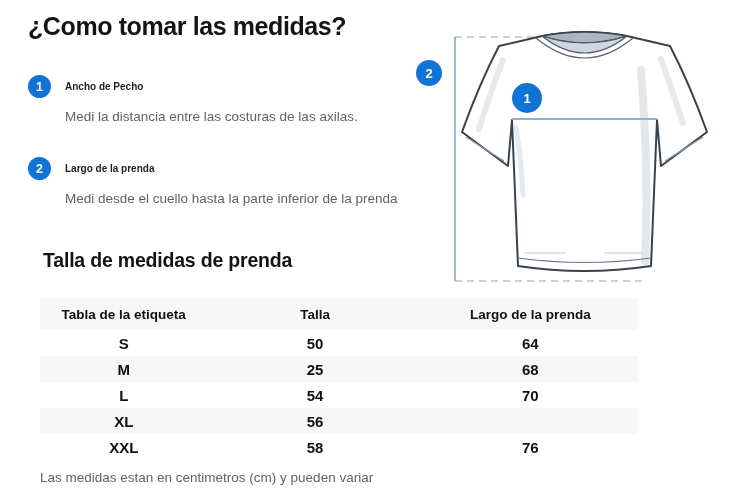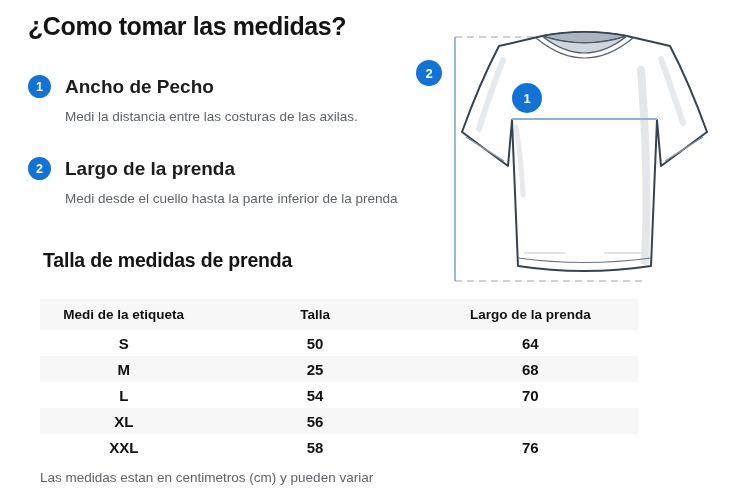--- a/index.html
+++ b/index.html
@@ -18,21 +18,21 @@
 
   .page-title{position:absolute;left:28px;top:12px;font-size:25px;font-weight:800;
     color:var(--ink);letter-spacing:-0.4px;}
 
   .step{position:absolute;left:28px;display:flex;gap:14px;width:400px;}
   .step-1{top:75px;}
   .step-2{top:157px;}
   .step-circle{flex:0 0 auto;width:23px;height:23px;border-radius:50%;
     background:var(--accent);color:#fff;display:flex;align-items:center;
     justify-content:center;font-size:12.5px;font-weight:700;}
-  .step-title{font-size:19px;font-weight:700;color:#1d1d1d;line-height:23px;}
+  .step-title{font-size:10px;font-weight:700;color:#1d1d1d;line-height:23px;}
   .step-desc{margin-top:9px;font-size:13.5px;color:var(--muted);line-height:20px;}
 
   .table-title{position:absolute;left:43px;top:249px;font-size:19.5px;
     font-weight:800;color:var(--ink);letter-spacing:-0.2px;}
 
   .size-table{position:absolute;left:40px;top:299px;width:598px;}
   .t-row{display:flex;height:26px;align-items:center;text-align:center;}
   .t-head{height:31px;background:var(--stripe);}
   .t-head .t-cell{font-size:13.5px;font-weight:700;color:#111;}
   .t-cell{font-size:15px;font-weight:700;color:#111;}
@@ -78,21 +78,21 @@
     <div>
       <div class="step-title">Largo de la prenda</div>
       <div class="step-desc">Medi desde el cuello hasta la parte inferior de la prenda</div>
     </div>
   </div>
 
   <div class="table-title">Talla de medidas de prenda</div>
 
   <div class="size-table">
     <div class="t-row t-head">
-      <div class="t-cell c1">Medi de la etiqueta</div>
+      <div class="t-cell c1">Tabla de la etiqueta</div>
       <div class="t-cell c2">Talla</div>
       <div class="t-cell c3">Largo de la prenda</div>
     </div>
     <div class="t-row">
       <div class="t-cell c1">S</div>
       <div class="t-cell c2">50</div>
       <div class="t-cell c3">64</div>
     </div>
     <div class="t-row striped">
       <div class="t-cell c1">M</div>

